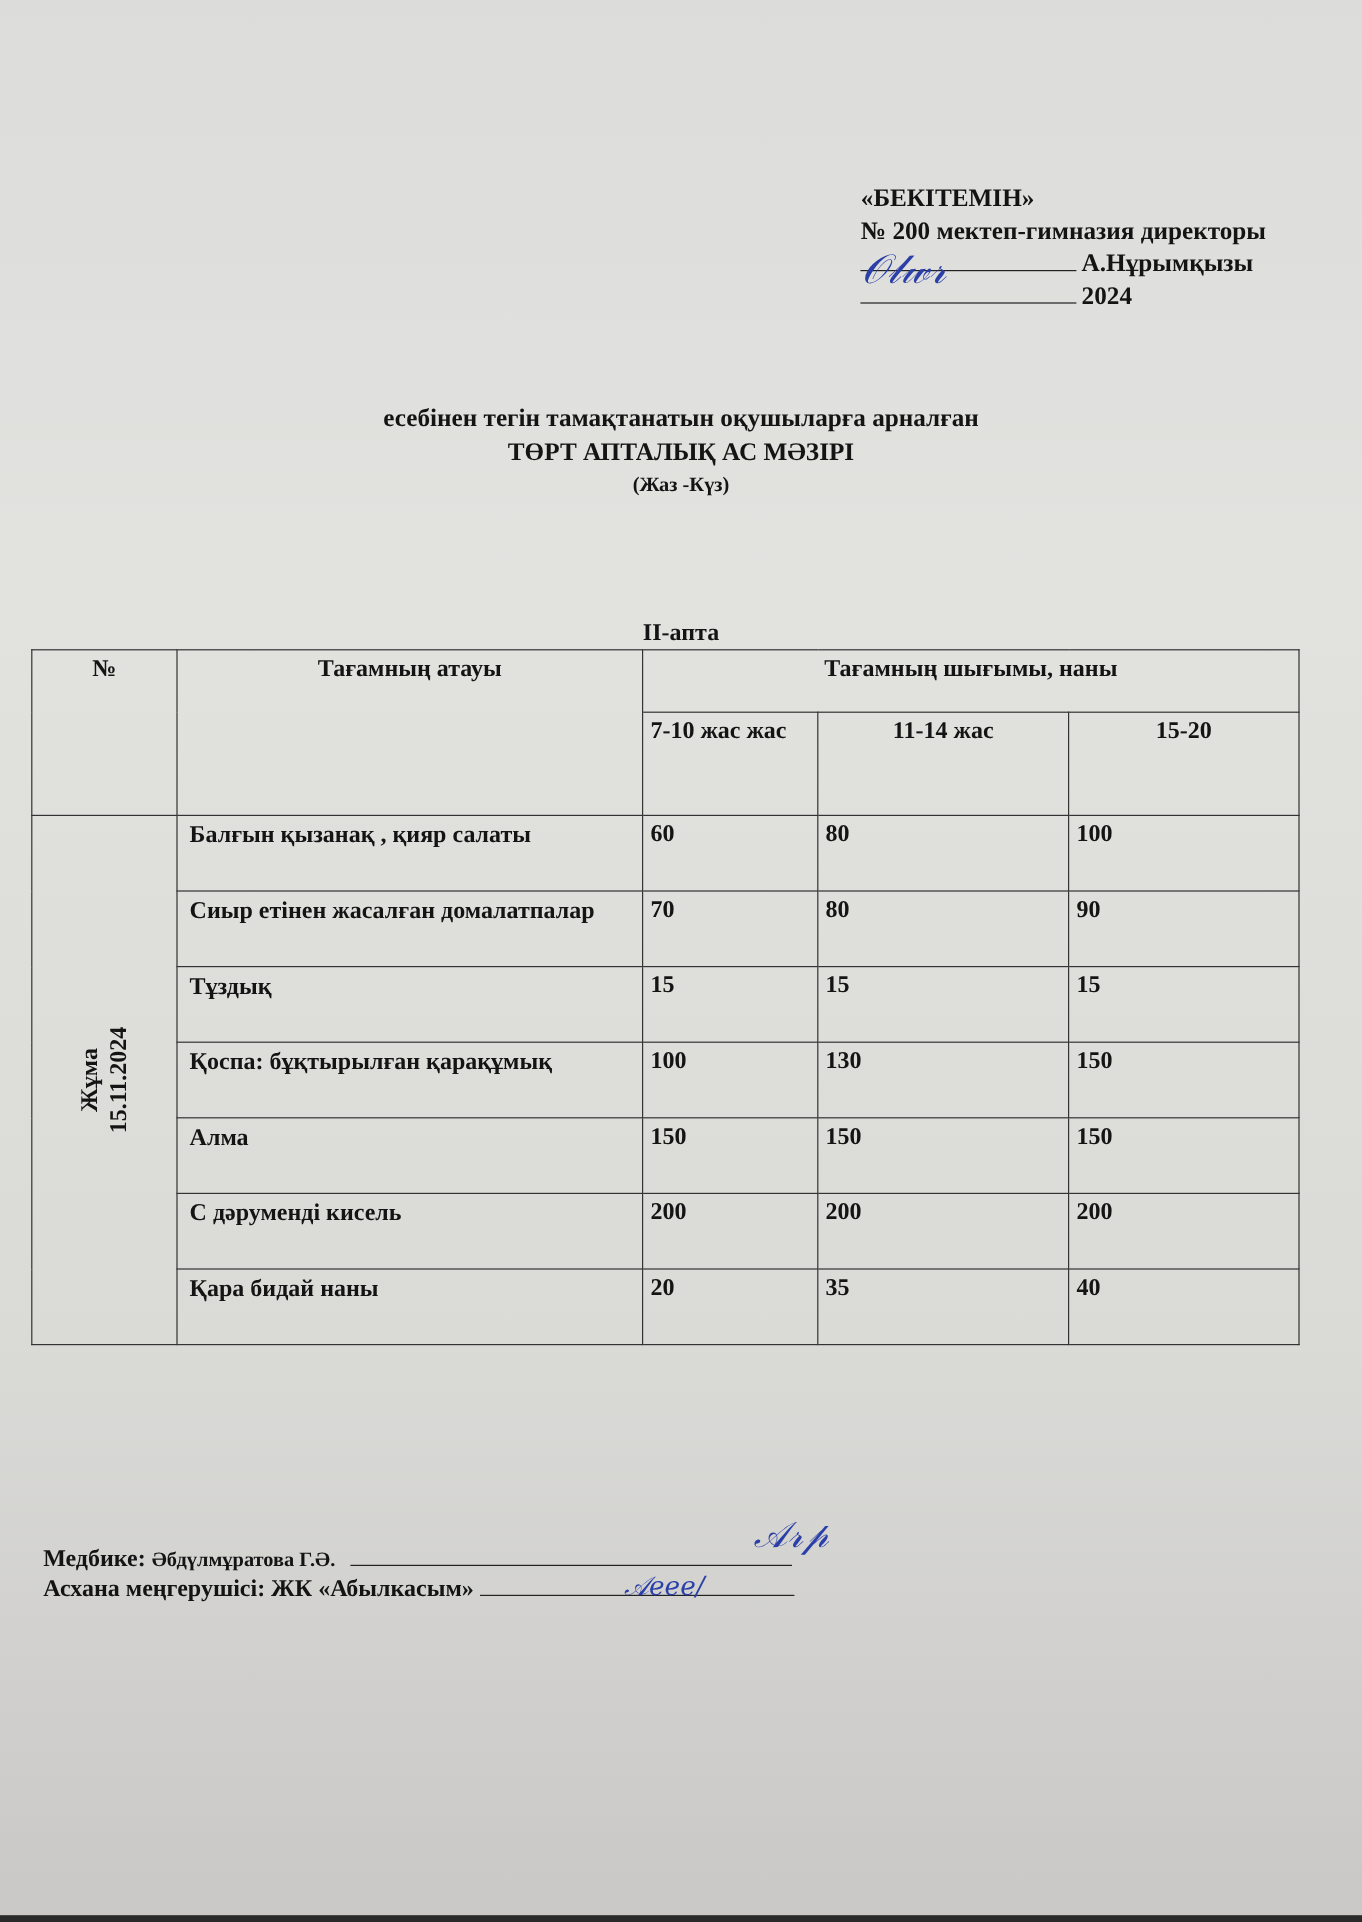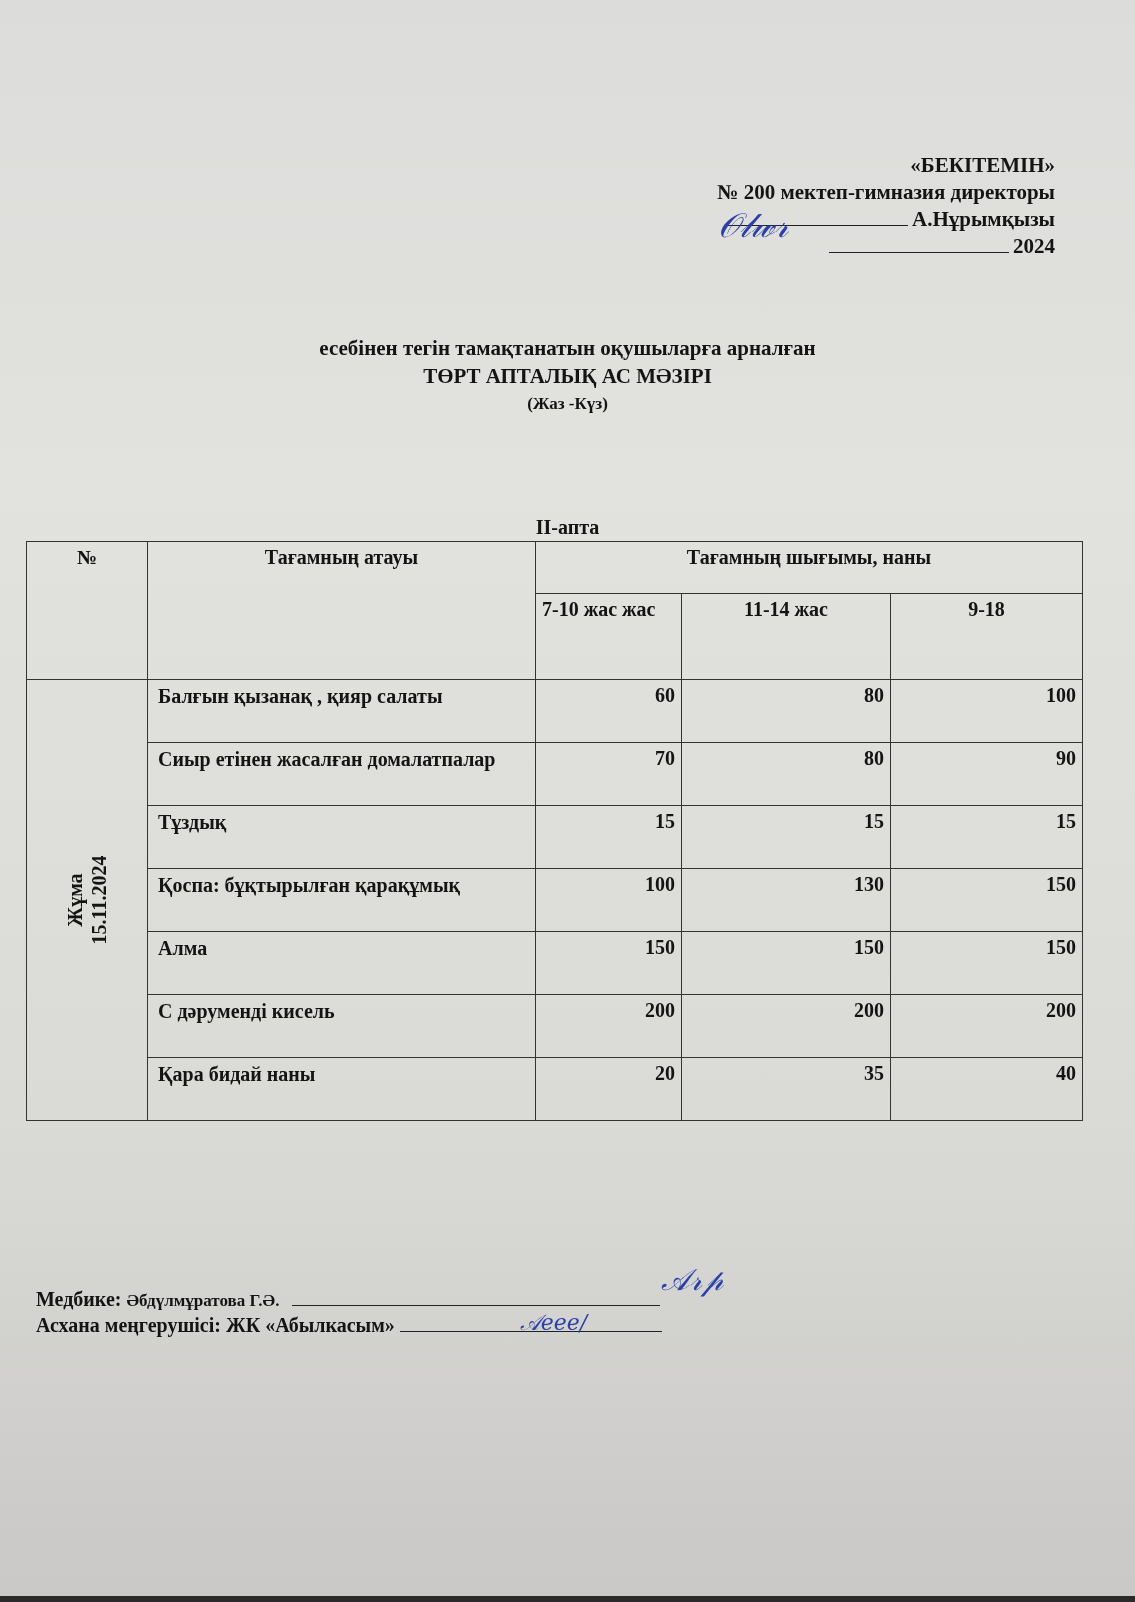--- a/index.html
+++ b/index.html
@@ -7,21 +7,21 @@
       width: 1135px; height: 1602px; overflow: hidden;
       background: linear-gradient(180deg, #dcdcda 0%, #e2e2df 30%, #dadad7 70%, #c9c8c6 100%);
       font-family: "Liberation Serif", serif;
       color: #141414;
       position: relative;
     }
     .page { position: absolute; inset: 0; }
     .bottom-strip { position: absolute; left: 0; right: 0; bottom: 0; height: 6px; background: #2a2a2a; }
 
     
-    .approval { position: absolute; right: 80px; top: 152px; text-align: right; font-weight: bold; font-size: 21px; line-height: 27px; }
+    .approval { position: absolute; right: 80px; top: 152px; font-weight: bold; font-size: 21px; line-height: 27px; }
     .approval .line { white-space: nowrap; }
     .approval .blank { display: inline-block; border-bottom: 1.5px solid #222; width: 180px; height: 18px; vertical-align: baseline; margin-right: 4px; }
 
     .stamp {
       position: absolute; left: 693px; top: 88px; width: 210px; height: 210px; border-radius: 50%;
       border: 5px solid rgba(45,80,190,0.75);
       box-shadow: inset 0 0 0 14px rgba(255,255,255,0), inset 0 0 0 18px rgba(45,80,190,0.55);
       opacity: 0.85;
     }
     .stamp .inner { position: absolute; left: 48px; top: 48px; width: 104px; height: 104px; border-radius: 50%; border: 3px solid rgba(45,80,190,0.6); }
@@ -37,21 +37,21 @@
     
     table.menu { position: absolute; left: 26px; top: 541px; width: 1057px; border-collapse: collapse; font-weight: bold; font-size: 20px; }
     table.menu td, table.menu th { border: 1.5px solid #333; vertical-align: top; padding: 4px 6px; }
     table.menu th { font-weight: bold; text-align: center; }
     .h1 { height: 52px; }
     .h2 { height: 86px; }
     .col-no { width: 108px; }
     .col-name { width: 375px; }
     .col-a { width: 133px; }
     .col-b { width: 196px; margin-top: 28px; }
-    .num { text-align: right; }
+    .num { text-align: left; }
     .name { text-align: left; line-height: 25px; padding-left: 10px !important; }
     tr.row td { height: 54px; }
     .day-cell { position: relative; }
     .day-label { position: absolute; left: 50%; top: 50%; transform: translate(-50%, -50%) rotate(-90deg); white-space: nowrap; text-align: center; font-size: 20px; line-height: 24px; }
     .th-age { text-align: left !important; }
 
     
     .footer { position: absolute; left: 36px; top: 1287px; font-weight: bold; font-size: 20px; line-height: 25px; }
     .footer .line { white-space: nowrap; }
     .footer .rule { display: inline-block; border-bottom: 1.5px solid #222; vertical-align: baseline; height: 16px; }
@@ -82,21 +82,21 @@
   <table class="menu">
     <tbody>
         <tr class="h1">
       <th class="col-no" rowspan="2">№</th>
       <th class="col-name" rowspan="2">Тағамның атауы</th>
       <th colspan="3">Тағамның шығымы, наны</th>
     </tr>
     <tr class="h2">
       <th class="col-a th-age">7-10 жас жас</th>
       <th class="col-b">11-14 жас</th>
-      <th>9-18</th>
+      <th>15-20</th>
     </tr>
 
     <tr class="row">
       <td class="day-cell" rowspan="7">
         <div class="day-label">
           <div>Жұма</div>
           <div>15.11.2024</div>
         </div>
       </td>
       <td class="name">Балғын қызанақ , қияр салаты</td>
@@ -147,17 +147,17 @@
     <div class="line">
       <span>Медбике:</span>
       <span class="small">Әбдүлмұратова Г.Ә.</span>
       <span class="rule" style="width:368px; margin-left:8px;"></span>
     </div>
     <div class="line">
       <span>Асхана меңгерушісі: ЖК «Абылкасым»</span>
       <span class="rule" style="width:262px;"></span>
     </div>
   </div>
-  <div class="sig" style="left:661px; top:1262px; font-size:30px;">𝒜𝓇𝓅</div>
+  <div class="sig" style="left:628px; top:1262px; font-size:30px;">𝒜𝓇𝓅</div>
   <div class="sig" style="left:520px; top:1310px; font-size:22px;">𝒜𝑒𝑒𝑒/</div>
 
   <div class="bottom-strip"></div>
 </div>
 
 </body></html>

